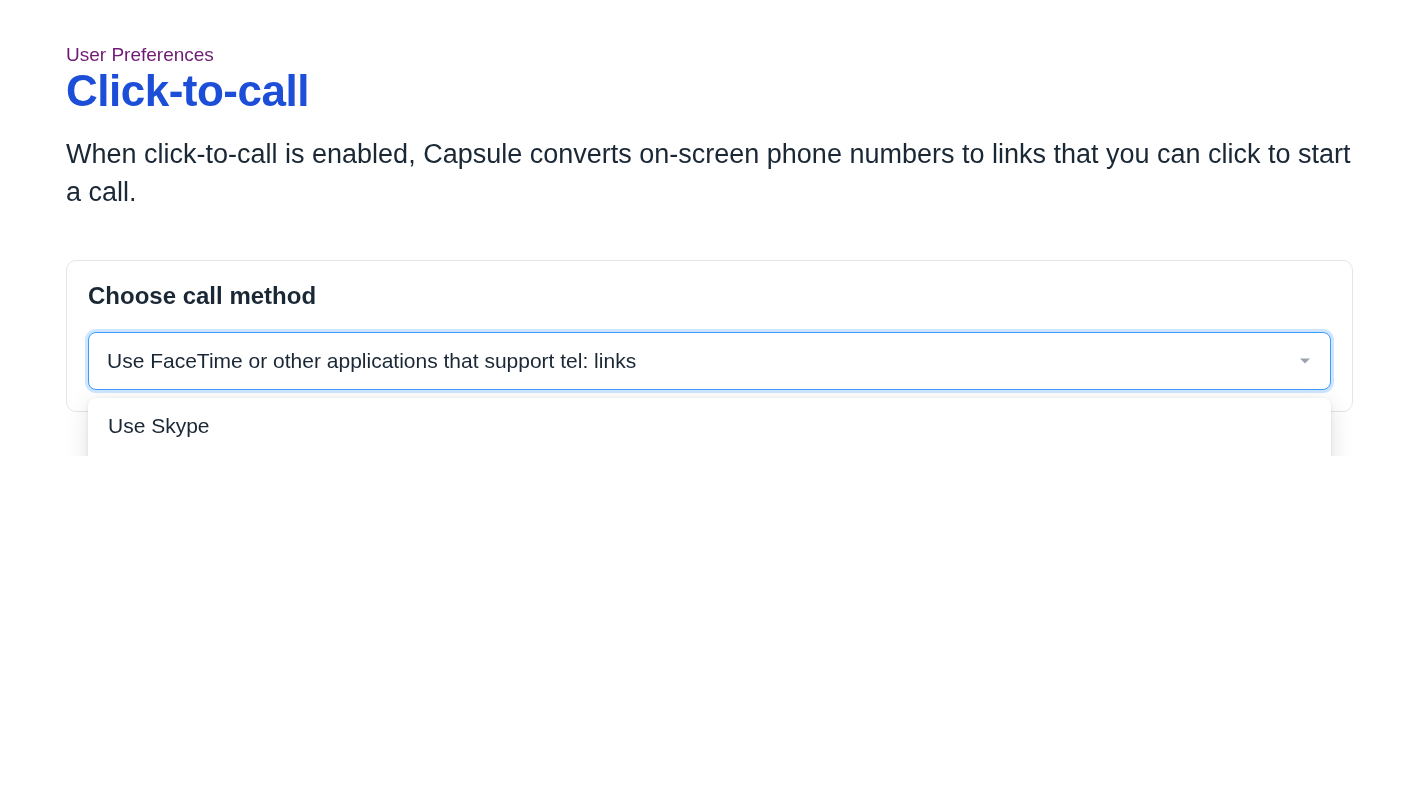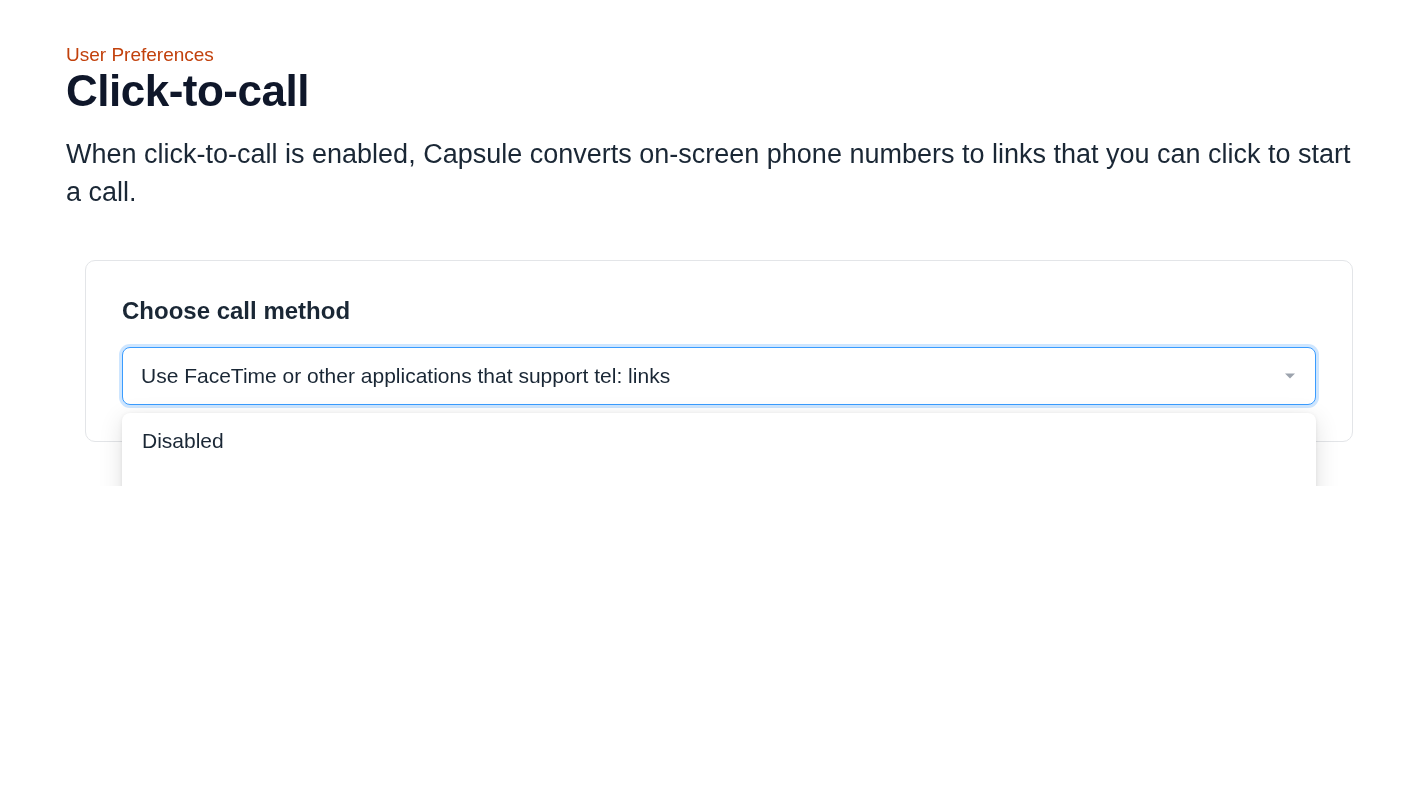--- a/index.html
+++ b/index.html
@@ -7,46 +7,45 @@
     padding: 0;
     box-sizing: border-box;
   }
   body {
     font-family: -apple-system, BlinkMacSystemFont, "Segoe UI", Helvetica, Arial, sans-serif;
     background: #ffffff;
     color: #1a2735;
     padding: 44px 66px;
   }
   .breadcrumb {
-    color: #c2410c;
+    color: #701a75;
     font-size: 19px;
     font-weight: 400;
     margin-bottom: 16px;
     cursor: pointer;
   }
   .page-title {
     font-size: 44px;
     font-weight: 700;
-    color: #0f172a;
+    color: #1d4ed8;
     margin-bottom: 20px;
     letter-spacing: -0.5px;
   }
   .page-description {
     font-size: 27px;
     font-weight: 400;
     color: #1a2735;
     margin-bottom: 48px;
     line-height: 1.4;
   }
   .card {
     border: 1px solid #e3e5e8;
     border-radius: 10px;
-    padding: 36px;
+    padding: 21px;
     position: relative;
-    margin-left: 19px;
   }
   .field-label {
     font-size: 24px;
     font-weight: 600;
     color: #1a2735;
     margin-bottom: 22px;
   }
   .select-wrap {
     position: relative;
   }
@@ -129,23 +128,20 @@
   <div class="field-label">Choose call method</div>
 
   <div class="select-wrap">
     <div class="select-box">
       <span>Use FaceTime or other applications that support tel: links</span>
       <span class="caret"></span>
     </div>
 
     <div class="dropdown">
       <div class="dropdown-option">
-        <span>Disabled</span>
-      </div>
-      <div class="dropdown-option">
         <span>Use Skype</span>
       </div>
       <div class="dropdown-option">
         <span>Use CircleLoop</span>
       </div>
       <div class="dropdown-option">
         <span>Use Blink or other applications that support sip: links</span>
       </div>
       <div class="dropdown-option selected">
         <span>Use FaceTime or other applications that support tel: links</span>

